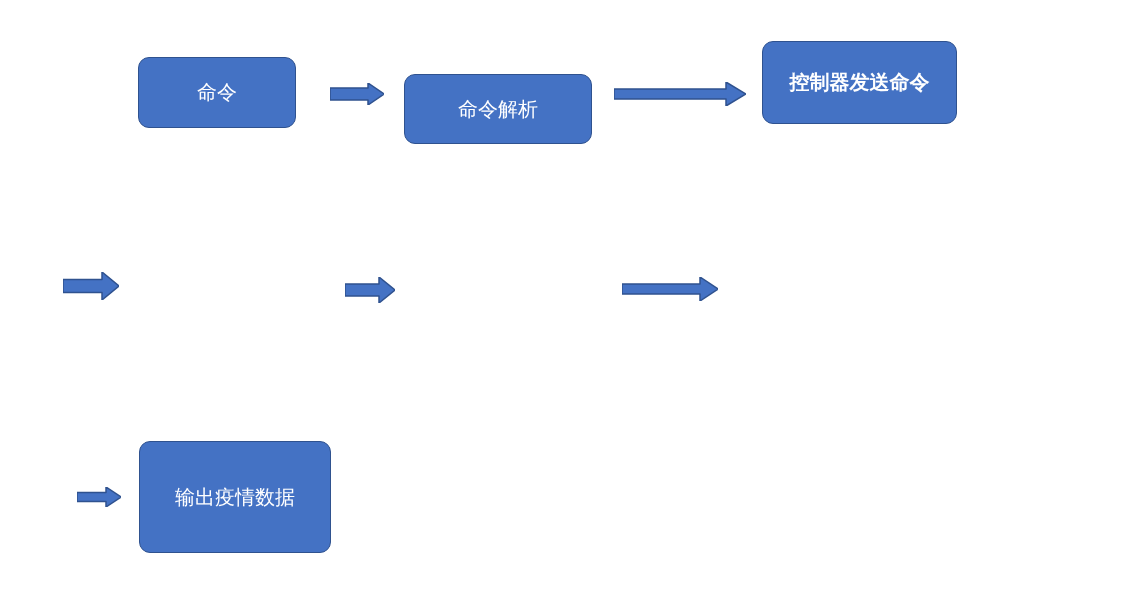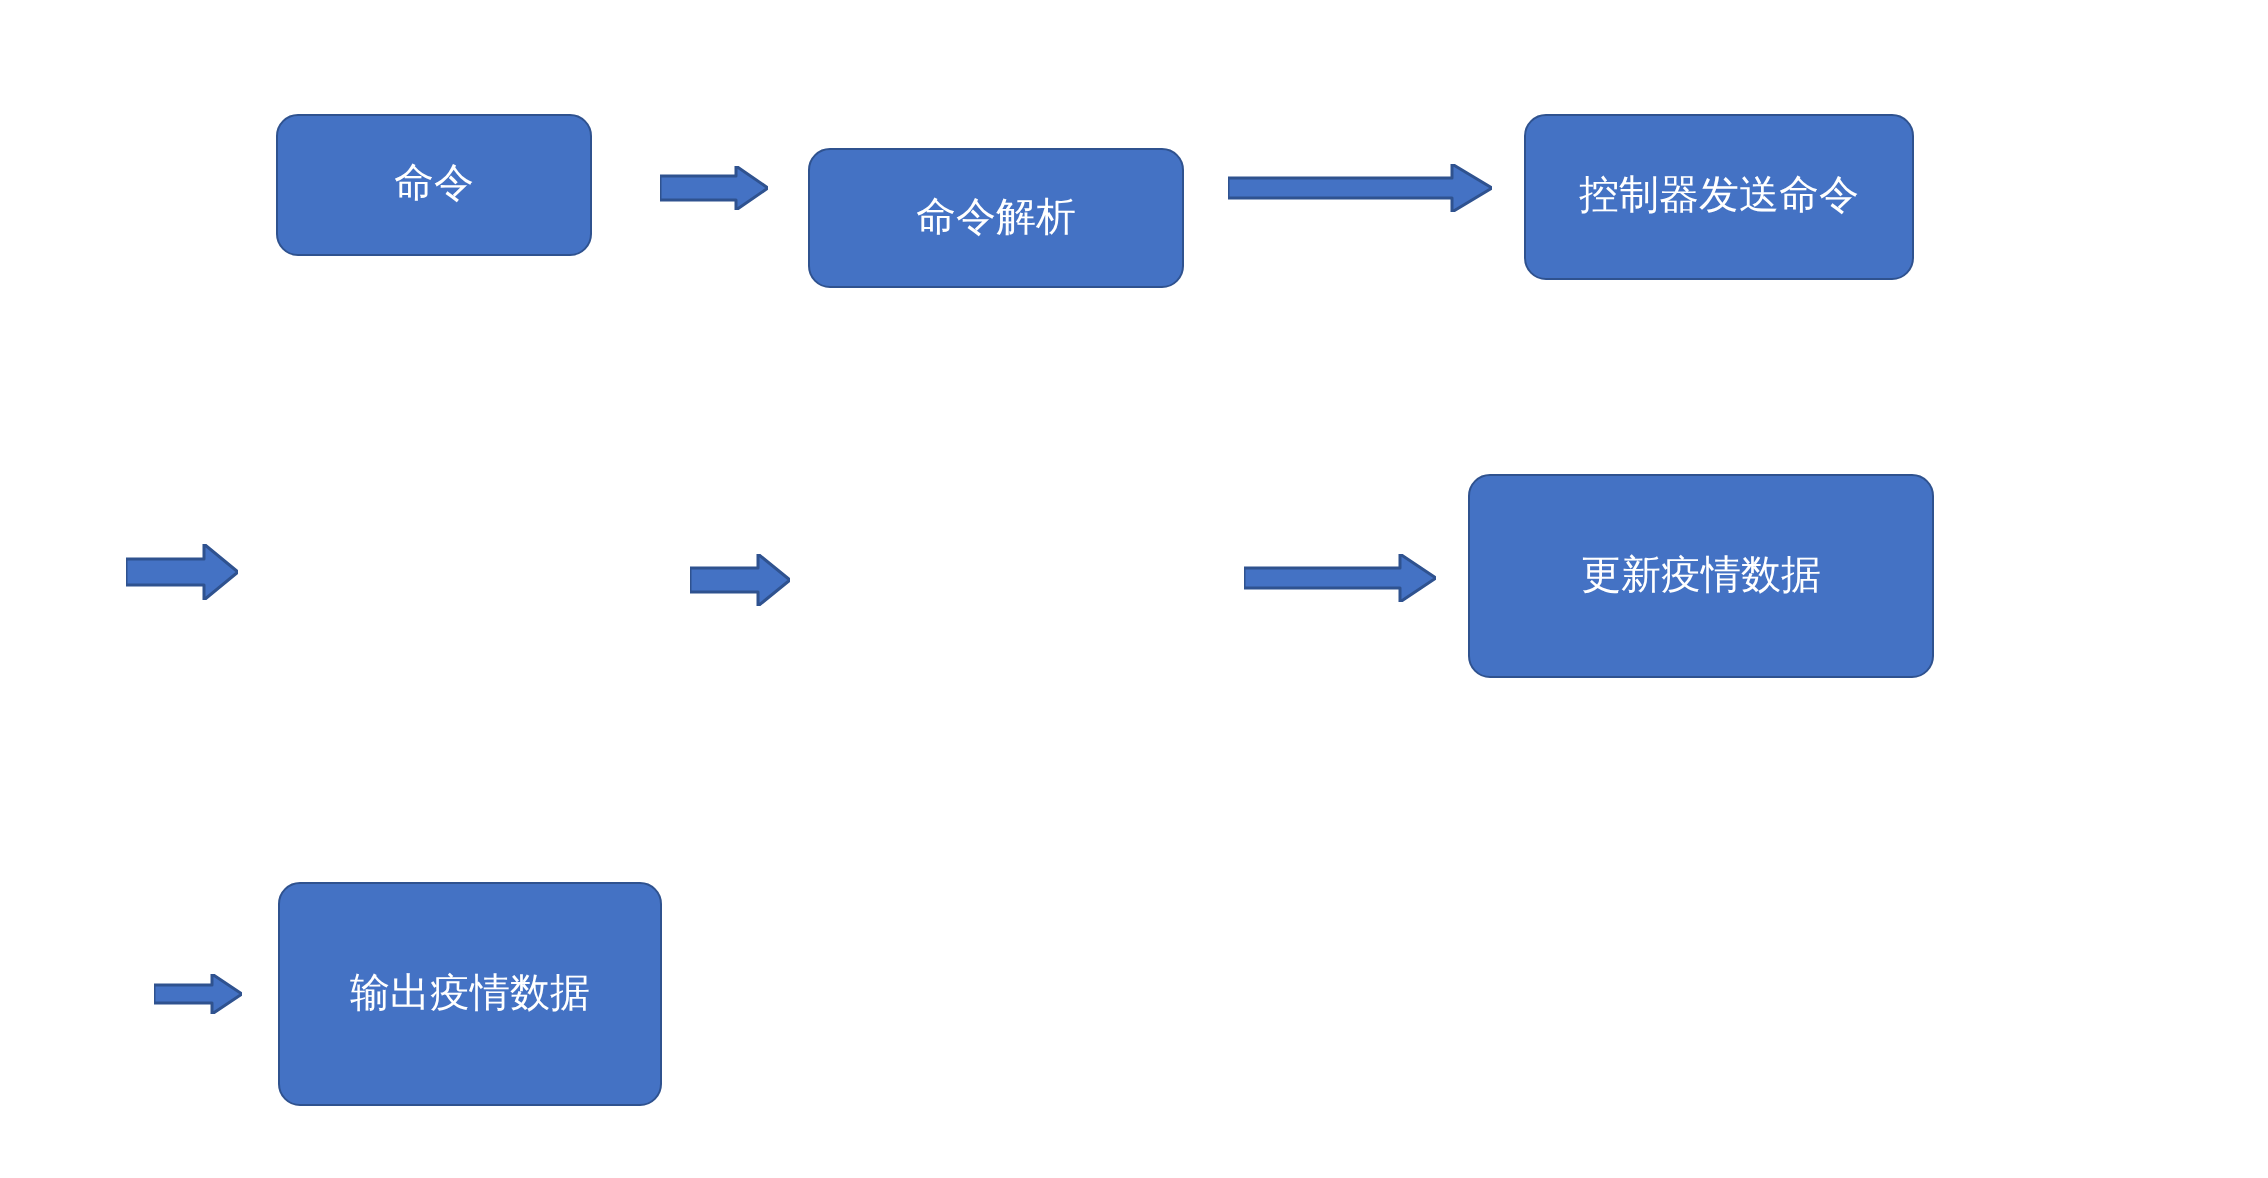--- a/index.html
+++ b/index.html
@@ -40,21 +40,21 @@
   .arrow { position: absolute; display: block; }
   .arrow polygon {
     fill: var(--node-fill);
     stroke: var(--node-border);
     stroke-width: 1.5;
     stroke-linejoin: round;
   }
   
   .n1 { left: 138px; top: 57px;  width: 158px; height: 71px; }
   .n2 { left: 404px; top: 74px;  width: 188px; height: 70px; }
-  .n3 { left: 762px; top: 57px;  width: 195px; height: 83px; }
+  .n3 { left: 762px; top: 41px;  width: 195px; height: 83px; font-weight: bold; }
   .n4 { left: 136px; top: 238px; width: 186px; height: 105px; }
   .n5 { left: 403px; top: 239px; width: 196px; height: 109px; }
   .n6 { left: 734px; top: 237px; width: 233px; height: 102px; }
   .n7 { left: 139px; top: 441px; width: 192px; height: 112px; }
   
   .a1 { left: 330px; top: 83px;  }
   .a2 { left: 614px; top: 82px;  }
   .a3 { left: 63px;  top: 272px; }
   .a4 { left: 345px; top: 277px; }
   .a5 { left: 622px; top: 277px; }
@@ -92,23 +92,20 @@
 
   <svg class="arrow a4" width="50" height="26" viewBox="0 0 50 26">
     <polygon points="0,7 34,7 34,0 50,13 34,26 34,19 0,19"></polygon>
   </svg>
 
 
   <svg class="arrow a5" width="96" height="24" viewBox="0 0 96 24">
     <polygon points="0,7 78,7 78,0 96,12 78,24 78,17 0,17"></polygon>
   </svg>
 
-  <div class="node n6">
-    <span>更新疫情数据</span>
-  </div>
 
   <svg class="arrow a6" width="44" height="20" viewBox="0 0 44 20">
     <polygon points="0,5.5 29,5.5 29,0 44,10 29,20 29,14.5 0,14.5"></polygon>
   </svg>
 
   <div class="node n7">
     <span>输出疫情数据</span>
   </div>
 
 </div>

